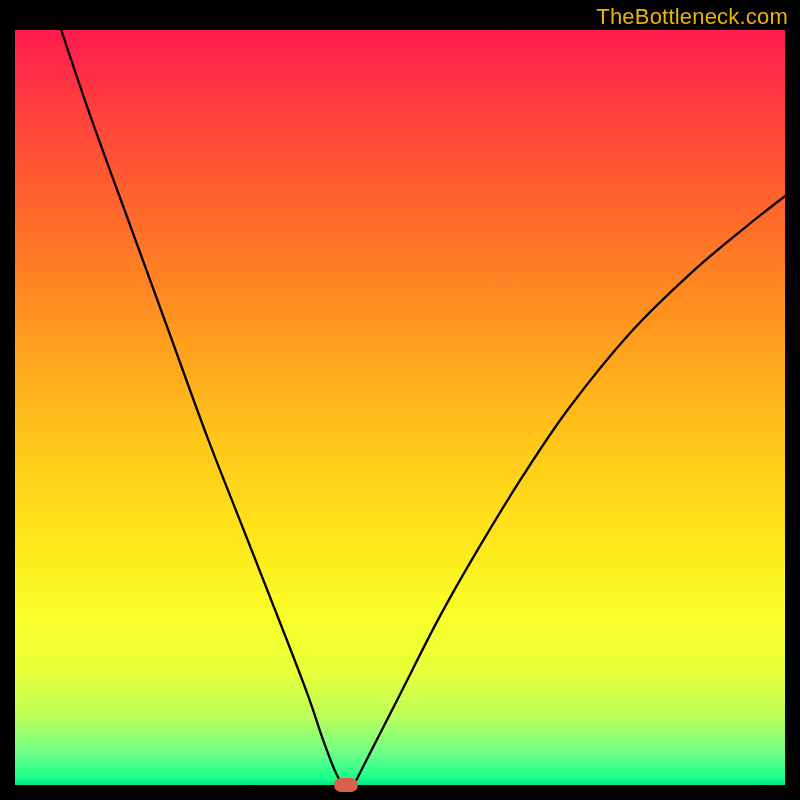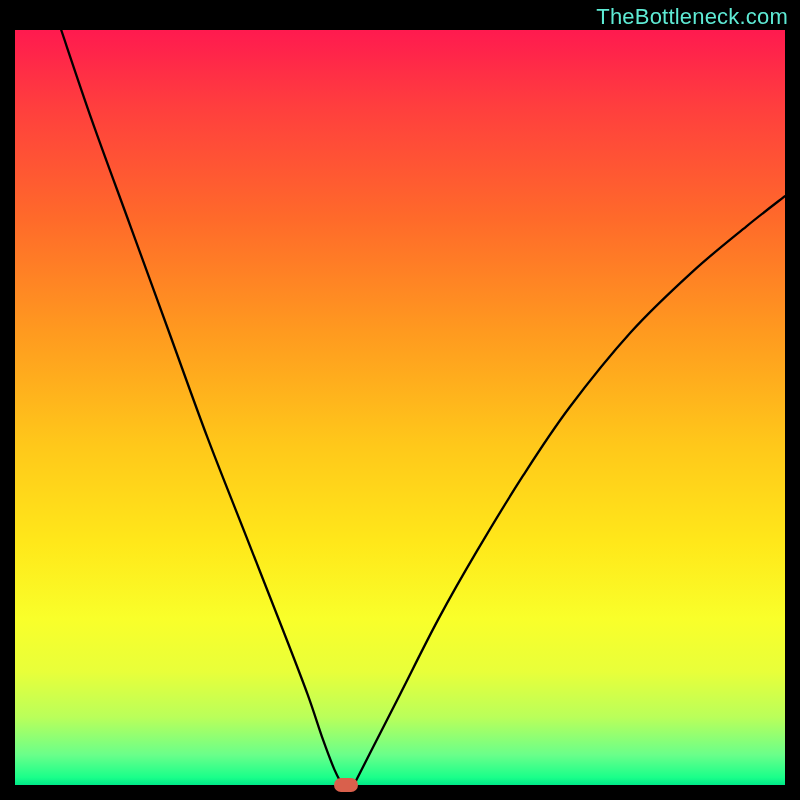--- a/index.html
+++ b/index.html
@@ -37,21 +37,21 @@
       #baff5a 91%,
       #6aff8a 96%,
       #1aff8a 99%,
       #00e888 100%
     );
   }
   .watermark {
     position: absolute;
     top: 4px;
     right: 12px;
-    color: #5eead4;
+    color: #eab308;
     font-size: 22px;
     font-weight: 500;
     letter-spacing: 0.2px;
     user-select: none;
   }
   svg.curve-layer {
     position: absolute;
     left: 0;
     top: 0;
     width: 770px;

